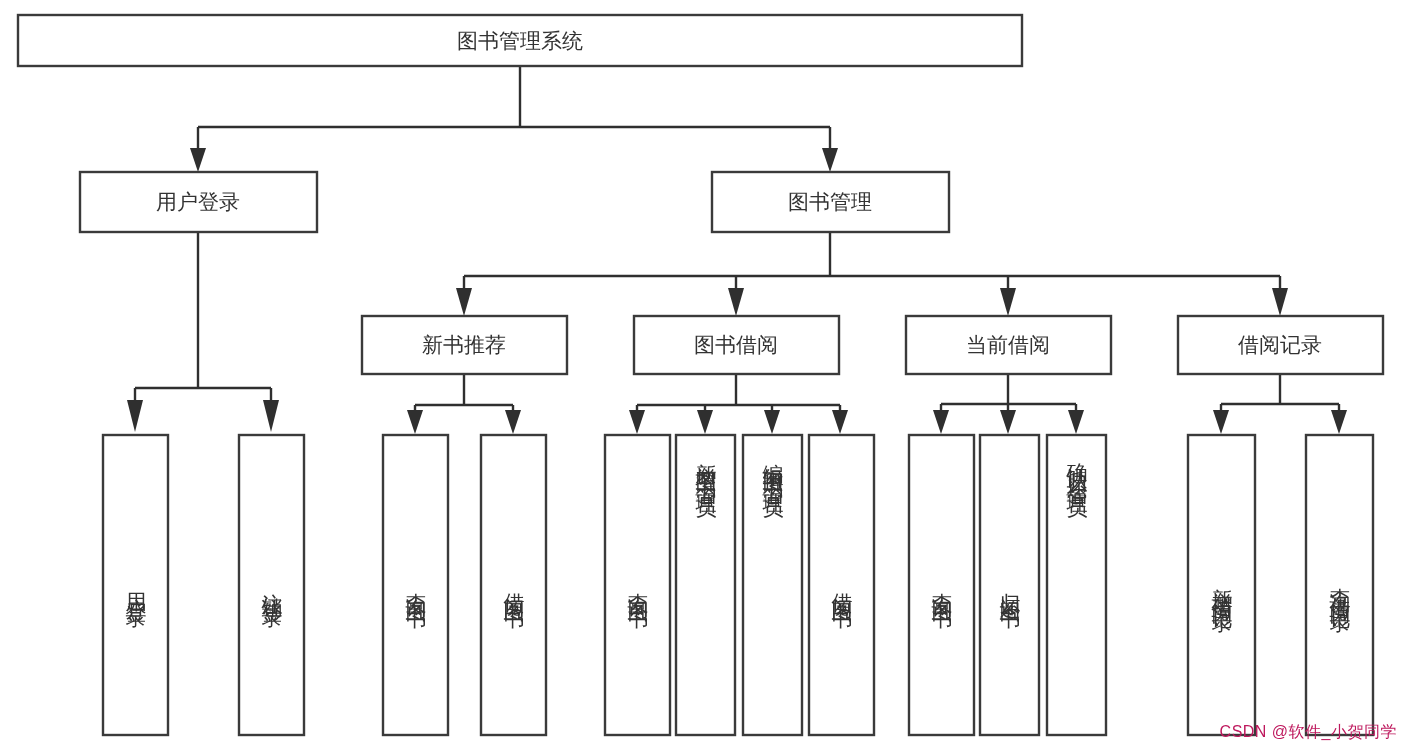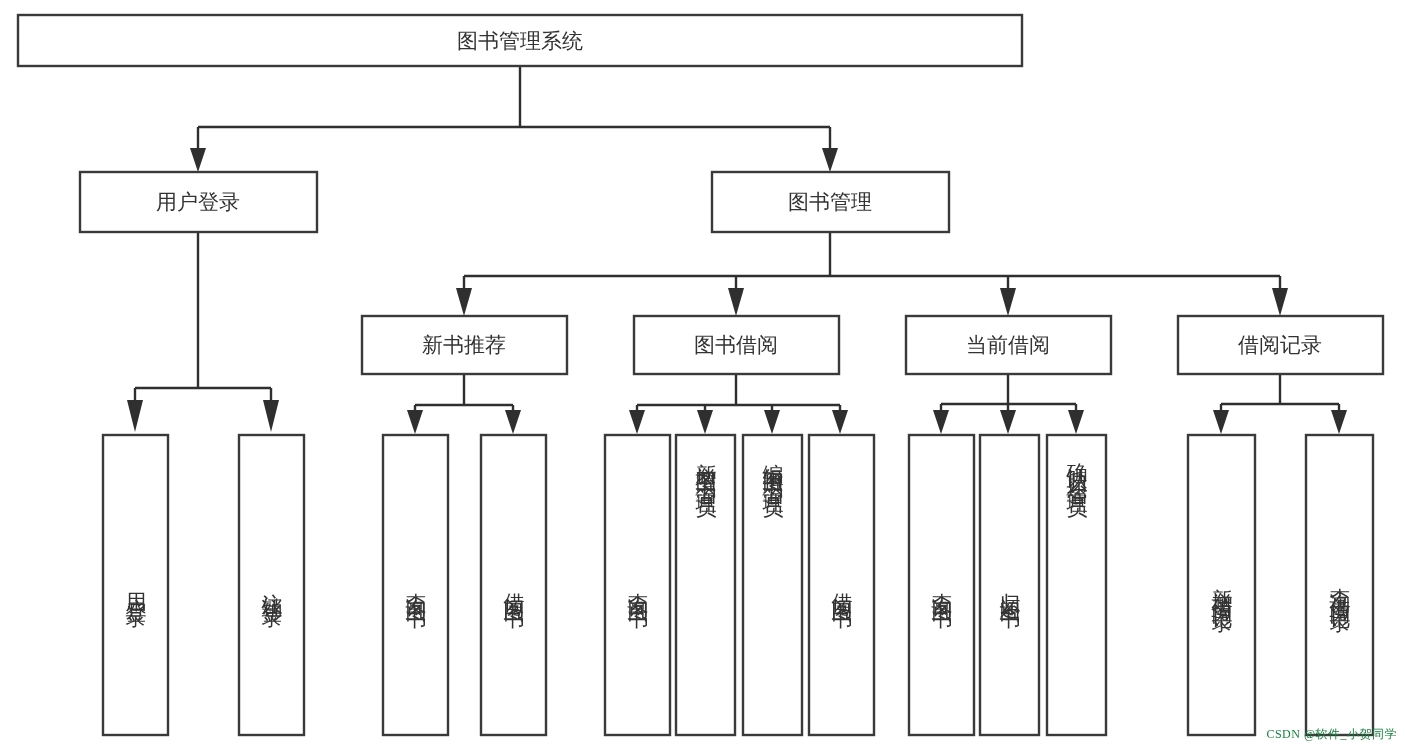--- a/index.html
+++ b/index.html
@@ -49,23 +49,23 @@
     fill: #333333;
     font-family: "DejaVu Sans", "Liberation Sans", sans-serif;
     font-size: 21px;
     text-anchor: middle;
     dominant-baseline: middle;
   }
   .watermark {
     position: absolute;
     right: 8px;
     bottom: 4px;
-    font-family: Liberation Serif, serif;
-    font-size: 12px;
-    color: #15803d;
+    font-family: Liberation Sans, sans-serif;
+    font-size: 16px;
+    color: #be185d;
     white-space: nowrap;
     letter-spacing: 0.5px;
   }
 </style>
 </head>
 <body>
 
 <div id="diagram-root">
 
   <svg id="flow" viewBox="0 0 1405 747" xmlns="http://www.w3.org/2000/svg">

